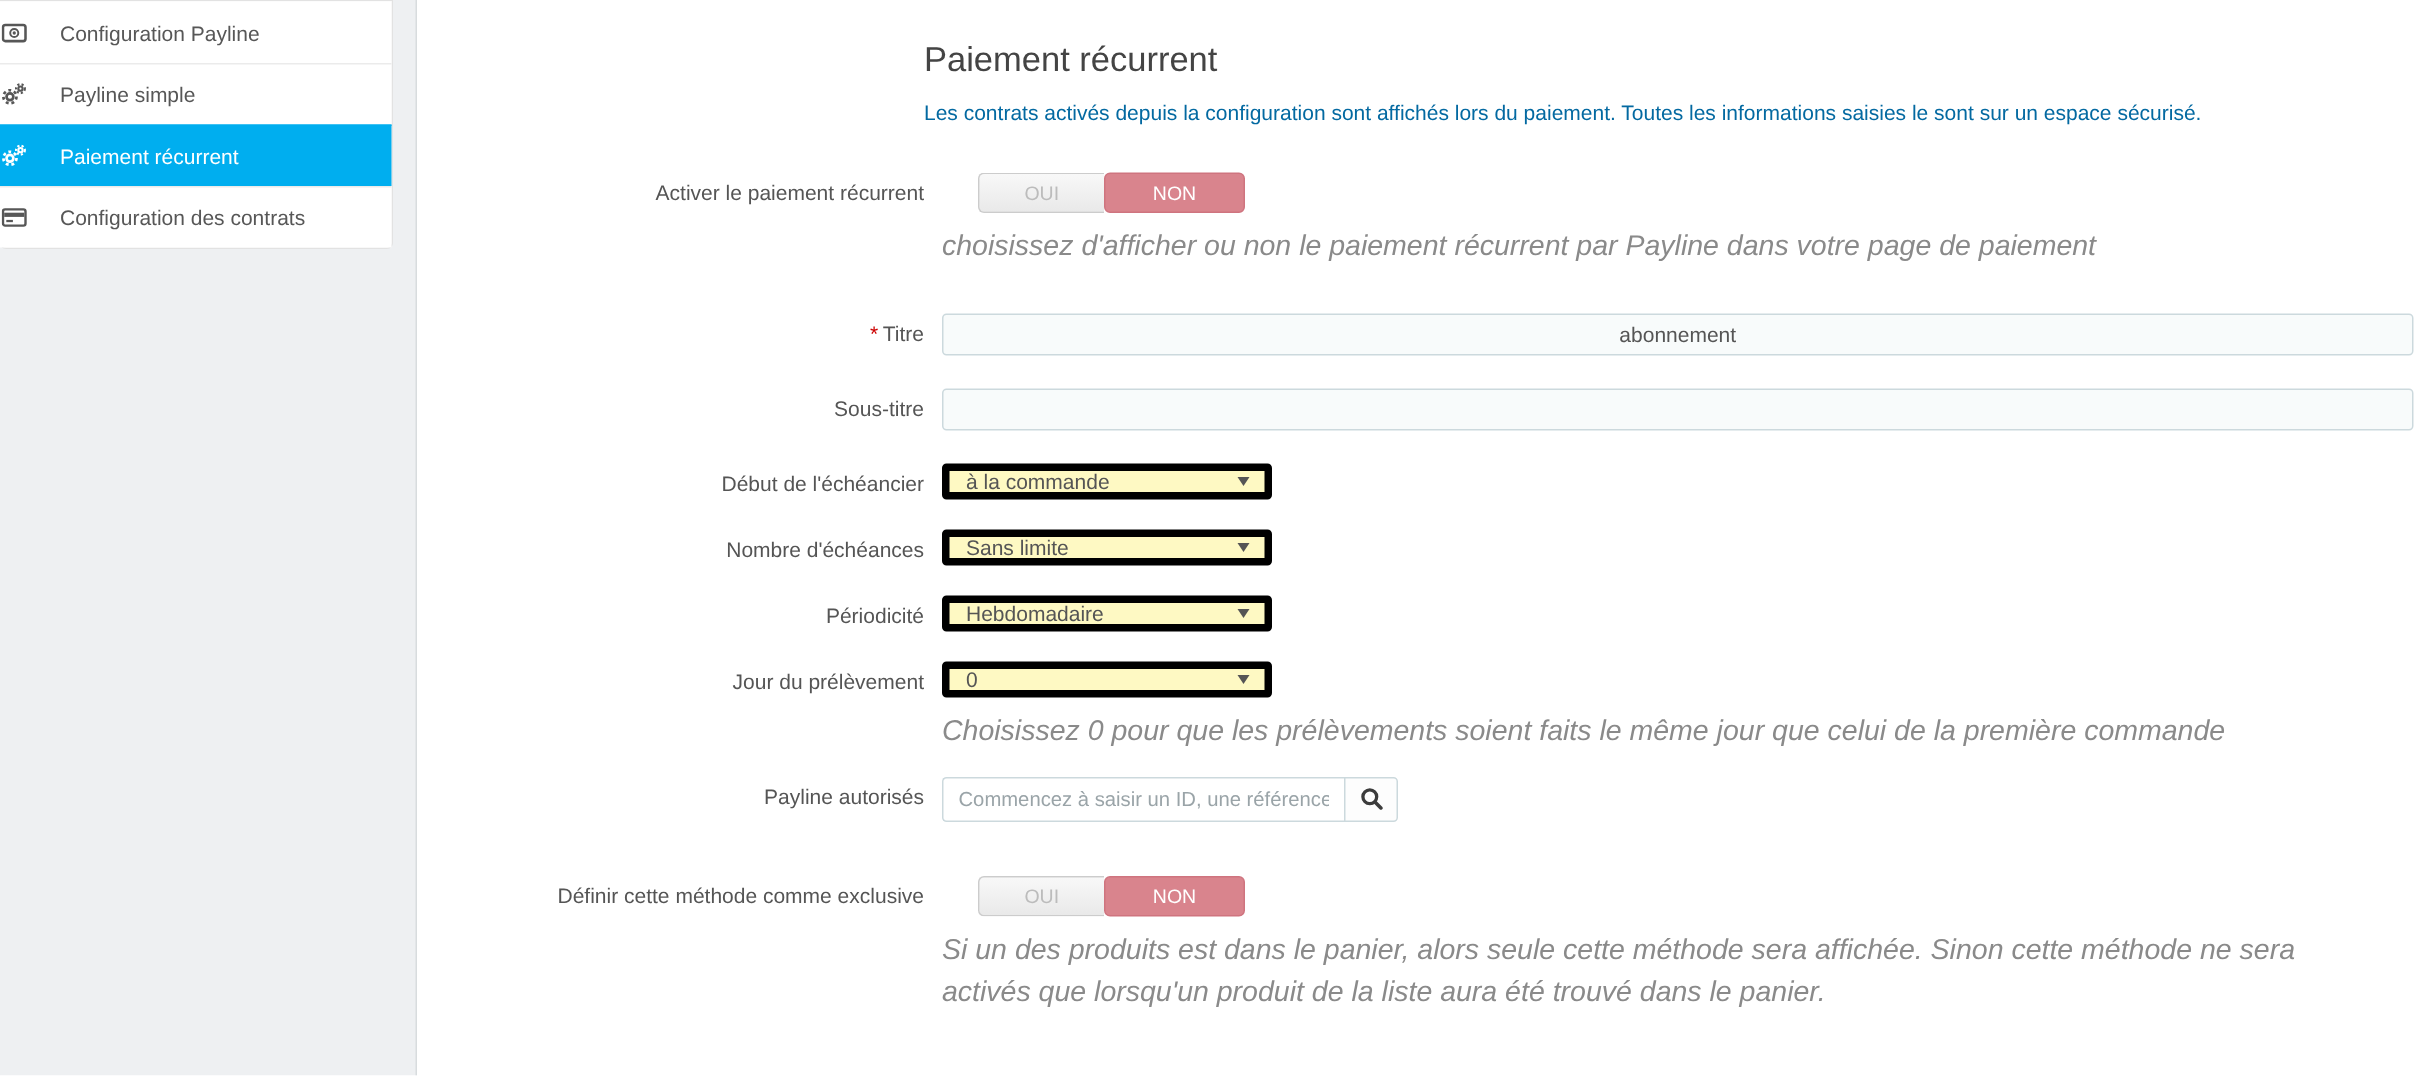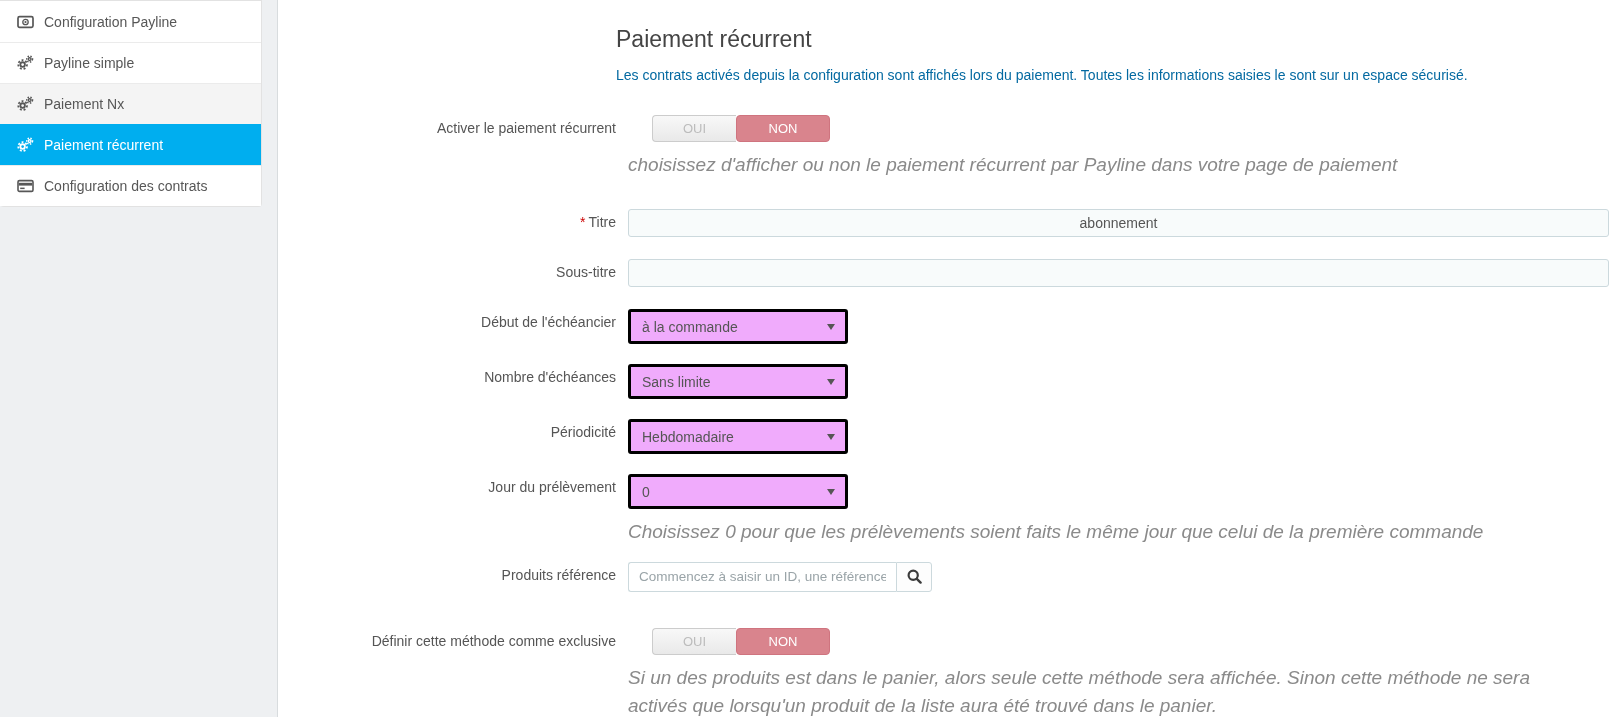--- a/index.html
+++ b/index.html
@@ -20,22 +20,21 @@
   .menu-card {
     width:262px;
     background:#fff;
     border:1px solid #e2e2e2;
     border-left:none;
     border-radius:0 0 4px 4px;
   }
   .menu-item {
     height:41px;
     display:flex; align-items:center;
-    padding-left:16px;
-    gap:10px;
+    gap:22px;
     font-size:14px;
     color:#575757;
     cursor:pointer;
     background:#fff;
   }
   .menu-item + .menu-item { border-top:1px solid #ebebeb; }
   .menu-item.alt { background:#f4f4f4; }
   .menu-item.active { background:#00aeef; color:#fff; border-top-color:#00aeef; }
   .menu-item .mi-icon { display:inline-flex; width:18px; justify-content:center; color:inherit; flex:none; }
   .menu-item.active + .menu-item { border-top-color:#ebebeb; }
@@ -101,23 +100,23 @@
     background:#f8fbfb;
     padding:0 10px;
     font-size:14px; color:#555;
     font-family:"Liberation Sans", sans-serif;
     outline:none;
     text-align:center;
   }
 
   
   .select {
-    width:220px; height:35px;
-    border:3px solid #000000; border-radius:3px;
-    background:#f0abfc;
+    width:220px; height:24px;
+    border:5px solid #000000; border-radius:3px;
+    background:#fef9c3;
     display:flex; align-items:center; justify-content:space-between;
     padding:0 10px 0 11px;
     font-size:14px; color:#555;
     cursor:pointer;
   }
   .caret {
     width:0; height:0; flex:none;
     border-left:4.5px solid transparent;
     border-right:4.5px solid transparent;
     border-top:6px solid #555;
@@ -168,33 +167,20 @@
               <circle cx="7" cy="9.6" r="4.6" stroke-width="1.9" stroke-dasharray="2 2"></circle>
               <circle cx="7" cy="9.6" r="2.4" stroke-width="1.9"></circle>
               <circle cx="14.4" cy="3.9" r="3.1" stroke-width="1.5" stroke-dasharray="1.5 1.5"></circle>
               <circle cx="14.4" cy="3.9" r="1.5" stroke-width="1.5"></circle>
             </g>
           </svg>
       </span>
       <span>Payline simple</span>
     </div>
 
-    <div class="menu-item alt">
-      <span class="mi-icon">
-        <svg width="19" height="16" viewBox="0 0 19 16">
-            <g stroke="currentColor" fill="none">
-              <circle cx="7" cy="9.6" r="4.6" stroke-width="1.9" stroke-dasharray="2 2"></circle>
-              <circle cx="7" cy="9.6" r="2.4" stroke-width="1.9"></circle>
-              <circle cx="14.4" cy="3.9" r="3.1" stroke-width="1.5" stroke-dasharray="1.5 1.5"></circle>
-              <circle cx="14.4" cy="3.9" r="1.5" stroke-width="1.5"></circle>
-            </g>
-          </svg>
-      </span>
-      <span>Paiement Nx</span>
-    </div>
 
     <div class="menu-item active">
       <span class="mi-icon">
         <svg width="19" height="16" viewBox="0 0 19 16">
             <g stroke="currentColor" fill="none">
               <circle cx="7" cy="9.6" r="4.6" stroke-width="1.9" stroke-dasharray="2 2"></circle>
               <circle cx="7" cy="9.6" r="2.4" stroke-width="1.9"></circle>
               <circle cx="14.4" cy="3.9" r="3.1" stroke-width="1.5" stroke-dasharray="1.5 1.5"></circle>
               <circle cx="14.4" cy="3.9" r="1.5" stroke-width="1.5"></circle>
             </g>
@@ -286,21 +272,21 @@
       <div class="controls">
         <div class="select">
           <span>0</span>
           <span class="caret"></span>
         </div>
         <div class="help-text">Choisissez 0 pour que les prélèvements soient faits le même jour que celui de la première commande</div>
       </div>
     </div>
 
     <div class="form-row mb-xxl">
-      <div class="row-label">Produits référence</div>
+      <div class="row-label">Payline autorisés</div>
       <div class="controls">
         <div class="search-group">
           <input class="search-input" type="text" placeholder="Commencez à saisir un ID, une référence, ou le nom d'un produit" style="">
           <div class="search-btn">
             <svg width="15" height="15" viewBox="0 0 15 15">
                 <circle cx="6.2" cy="6.2" r="4.6" fill="none" stroke="currentColor" stroke-width="2.2"></circle>
                 <line x1="9.8" y1="9.8" x2="13.6" y2="13.6" stroke="currentColor" stroke-width="2.4" stroke-linecap="round"></line>
               </svg>
           </div>
         </div>

